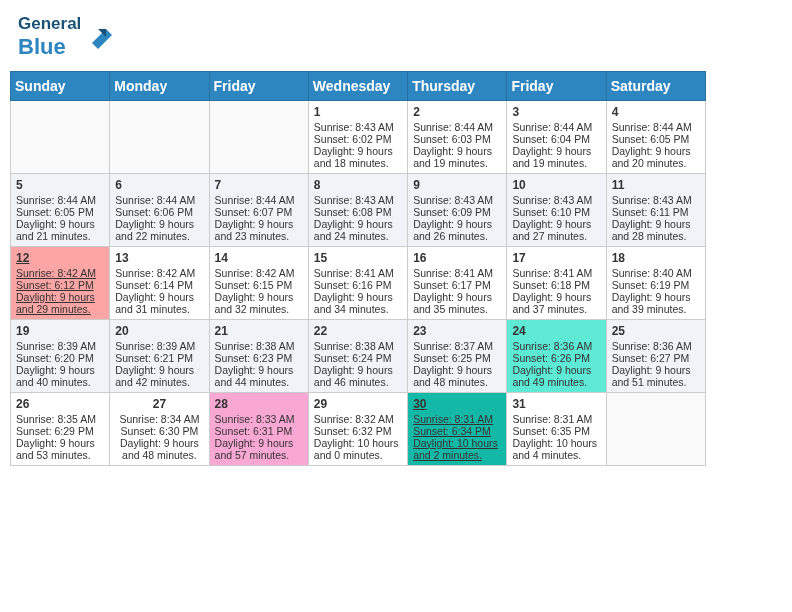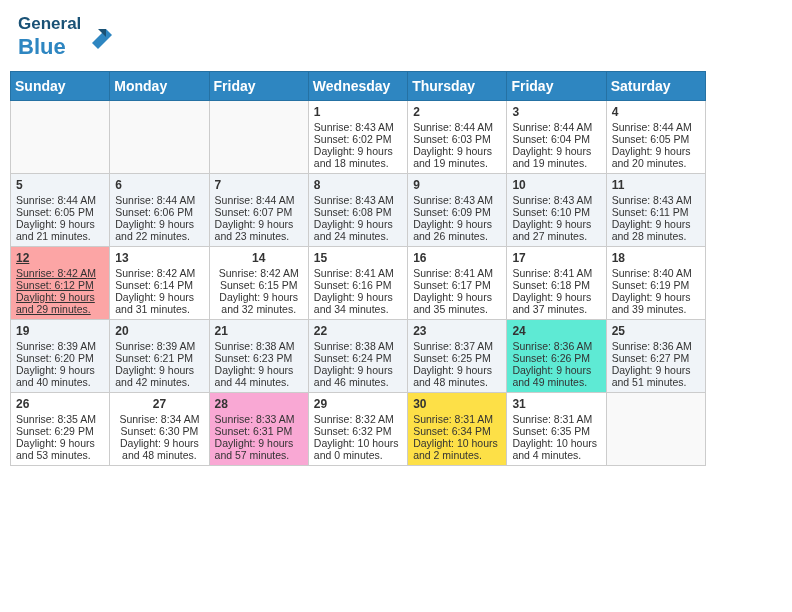--- a/index.html
+++ b/index.html
@@ -194,21 +194,21 @@
             <div>Sunrise: 8:42 AM</div>
             <div>Sunset: 6:12 PM</div>
             <div>Daylight: 9 hours and 29 minutes.</div>
           </td>
           <td style="background: rgb(255, 255, 255);">
             <span class="day-num">13</span>
             <div>Sunrise: 8:42 AM</div>
             <div>Sunset: 6:14 PM</div>
             <div>Daylight: 9 hours and 31 minutes.</div>
           </td>
-          <td style="background: rgb(255, 255, 255); text-align: center;">
+          <td style="background: rgb(255, 255, 255);">
             <span class="day-num">14</span>
             <div>Sunrise: 8:42 AM</div>
             <div>Sunset: 6:15 PM</div>
             <div>Daylight: 9 hours and 32 minutes.</div>
           </td>
           <td style="background: rgb(255, 255, 255);">
             <span class="day-num">15</span>
             <div>Sunrise: 8:41 AM</div>
             <div>Sunset: 6:16 PM</div>
             <div>Daylight: 9 hours and 34 minutes.</div>
@@ -294,21 +294,21 @@
             <div>Sunrise: 8:33 AM</div>
             <div>Sunset: 6:31 PM</div>
             <div>Daylight: 9 hours and 57 minutes.</div>
           </td>
           <td style="background: rgb(255, 255, 255);">
             <span class="day-num">29</span>
             <div>Sunrise: 8:32 AM</div>
             <div>Sunset: 6:32 PM</div>
             <div>Daylight: 10 hours and 0 minutes.</div>
           </td>
-          <td style="background: #fde047;">
+          <td style="background: #14b8a6; text-decoration: underline;">
             <span class="day-num">30</span>
             <div>Sunrise: 8:31 AM</div>
             <div>Sunset: 6:34 PM</div>
             <div>Daylight: 10 hours and 2 minutes.</div>
           </td>
           <td style="background: rgb(255, 255, 255);">
             <span class="day-num">31</span>
             <div>Sunrise: 8:31 AM</div>
             <div>Sunset: 6:35 PM</div>
             <div>Daylight: 10 hours and 4 minutes.</div>

